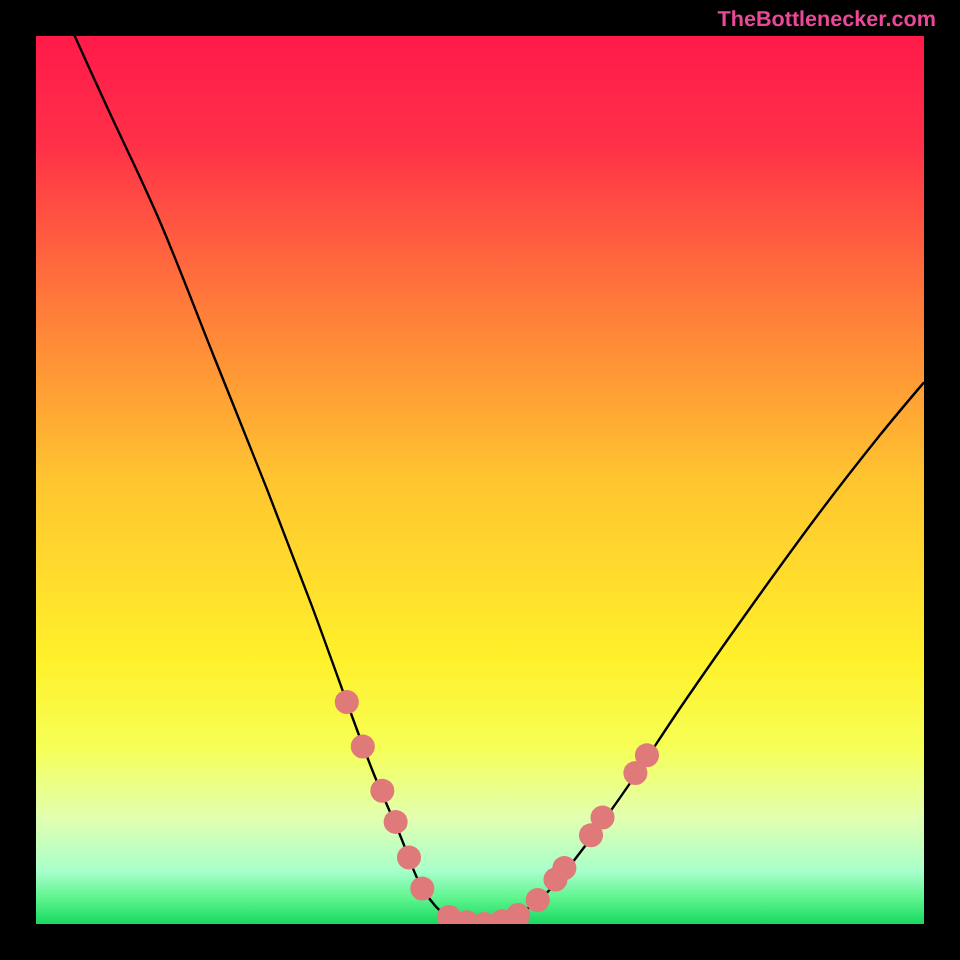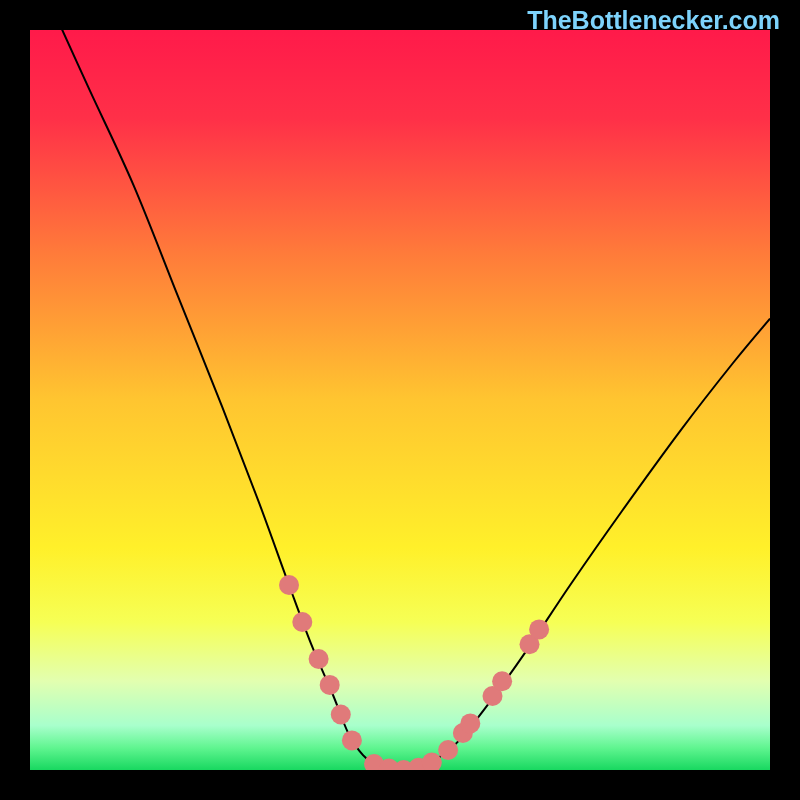--- a/index.html
+++ b/index.html
@@ -14,22 +14,22 @@
   .container {
     position: relative;
     width: 800px;
     height: 800px;
     background: #000;
   }
   .watermark {
     position: absolute;
     top: 6px;
     right: 20px;
-    color: #7dd3fc;
-    font-size: 25px;
+    color: #ec4899;
+    font-size: 18px;
     font-weight: bold;
     z-index: 10;
   }
   .plot-area {
     position: absolute;
     left: 30px;
     top: 30px;
     width: 740px;
     height: 740px;
   }

